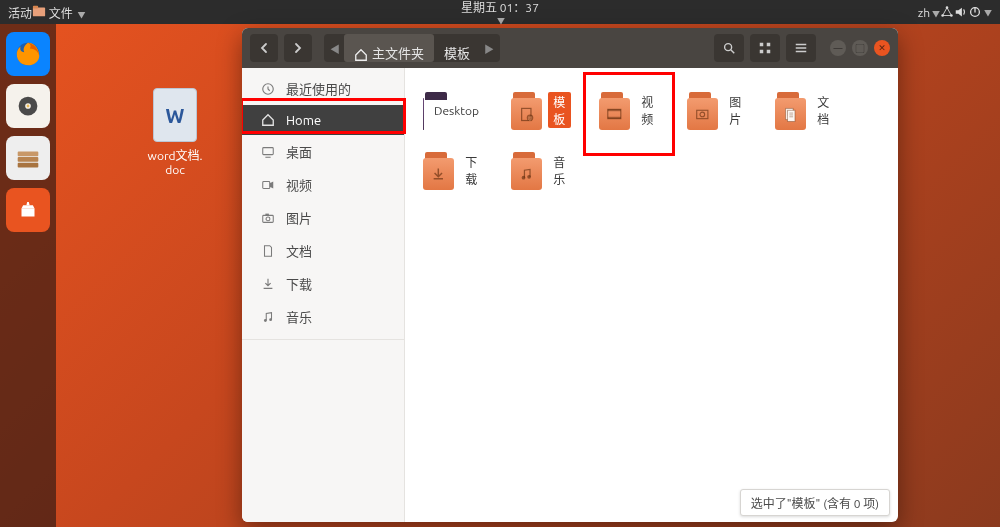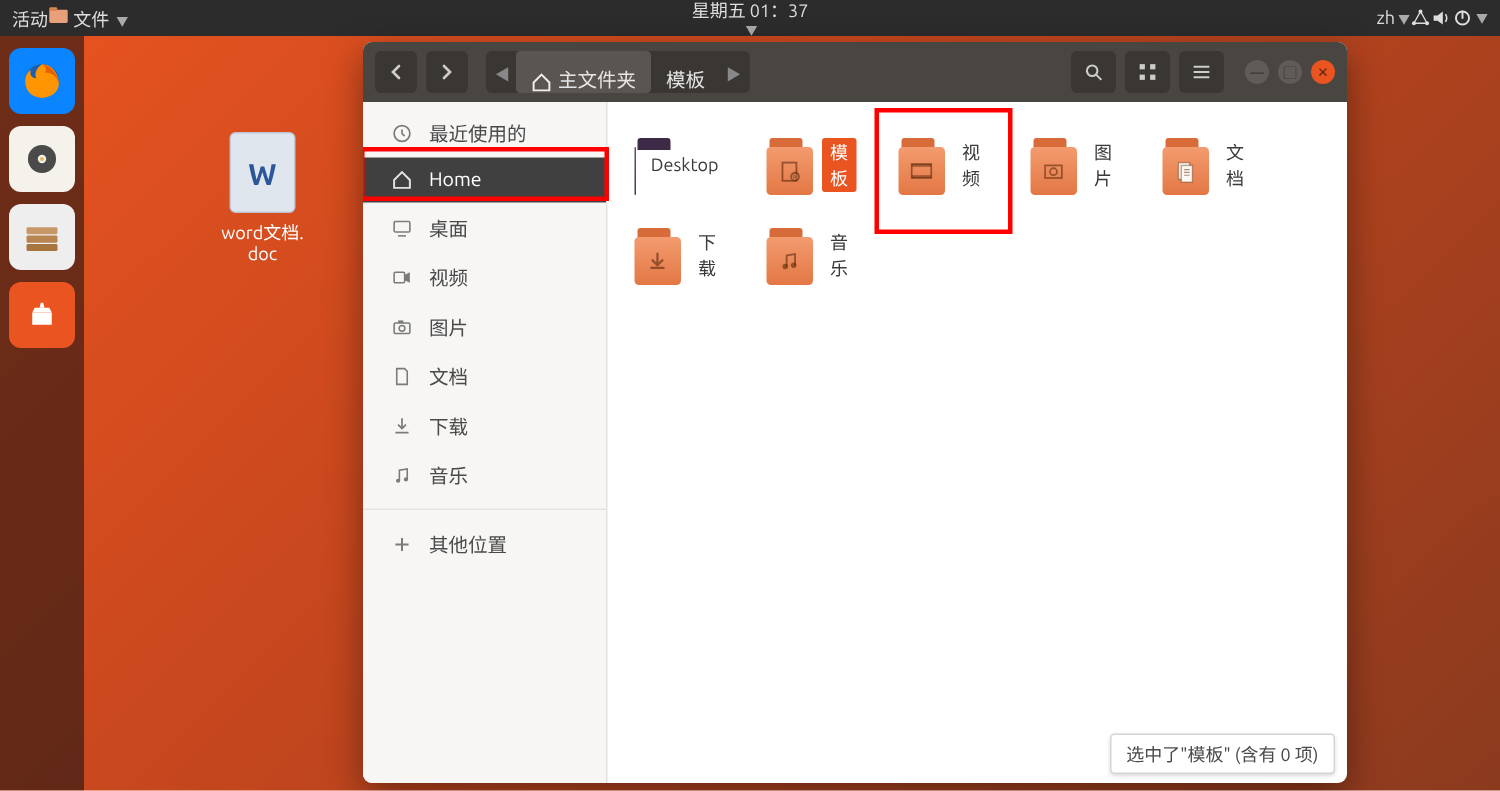--- a/index.html
+++ b/index.html
@@ -278,28 +278,20 @@
         <span class="sb-icon">
           <svg width="14" height="14" viewBox="0 0 16 16">
               <path d="M6 12 L6 4 L12 3 L12 11" stroke="#666" stroke-width="1.2" fill="none"></path>
               <circle cx="5" cy="12" r="1.6" fill="#666"></circle>
               <circle cx="11" cy="11" r="1.6" fill="#666"></circle>
             </svg>
         </span>
         <span>音乐</span>
       </div>
       <div class="sb-sep"></div>
-      <div class="sb-item">
-        <span class="sb-icon">
-          <svg width="14" height="14" viewBox="0 0 16 16">
-              <path d="M8 3 L8 13 M3 8 L13 8" stroke="#666" stroke-width="1.5"></path>
-            </svg>
-        </span>
-        <span>其他位置</span>
-      </div>
     </div>
 
     <div class="content" id="file-grid">
 
       <div class="file-item">
           <div class="fi-icon desktop-folder">
             <div class="folder-tab"></div>
             <div class="folder-body"></div>
             <div class="desktop-stripe"></div>
           </div>

